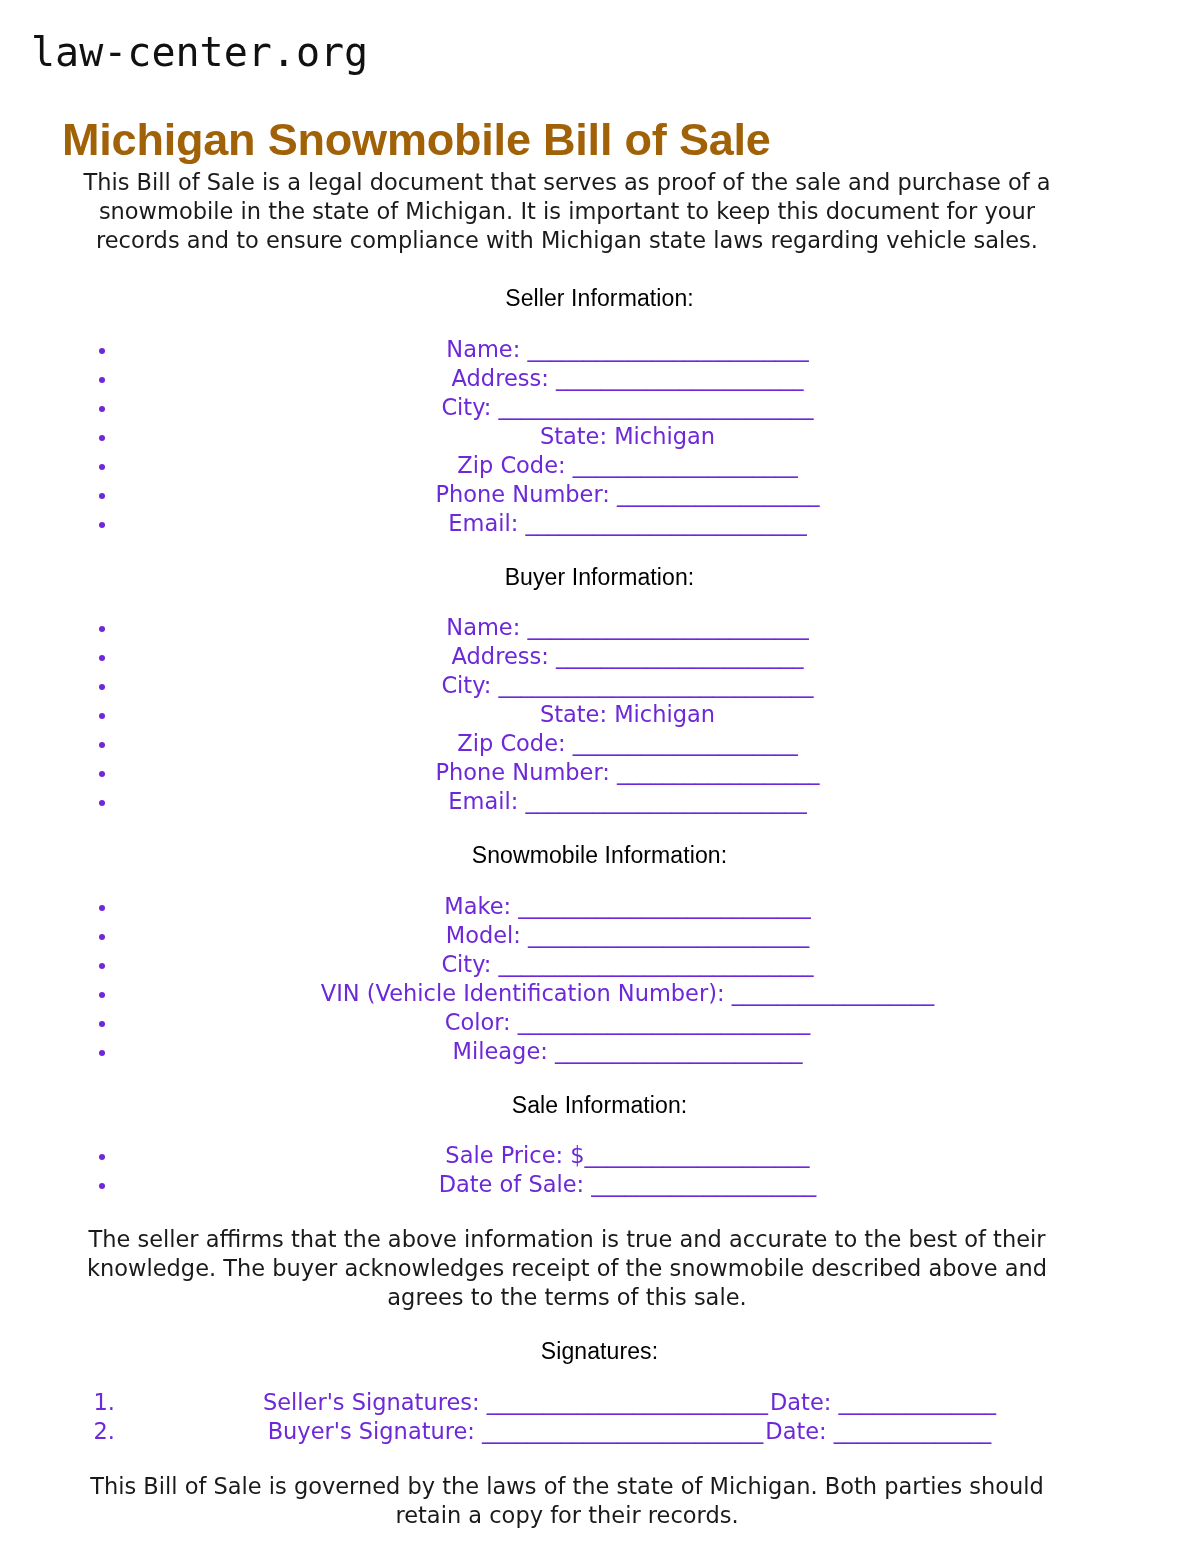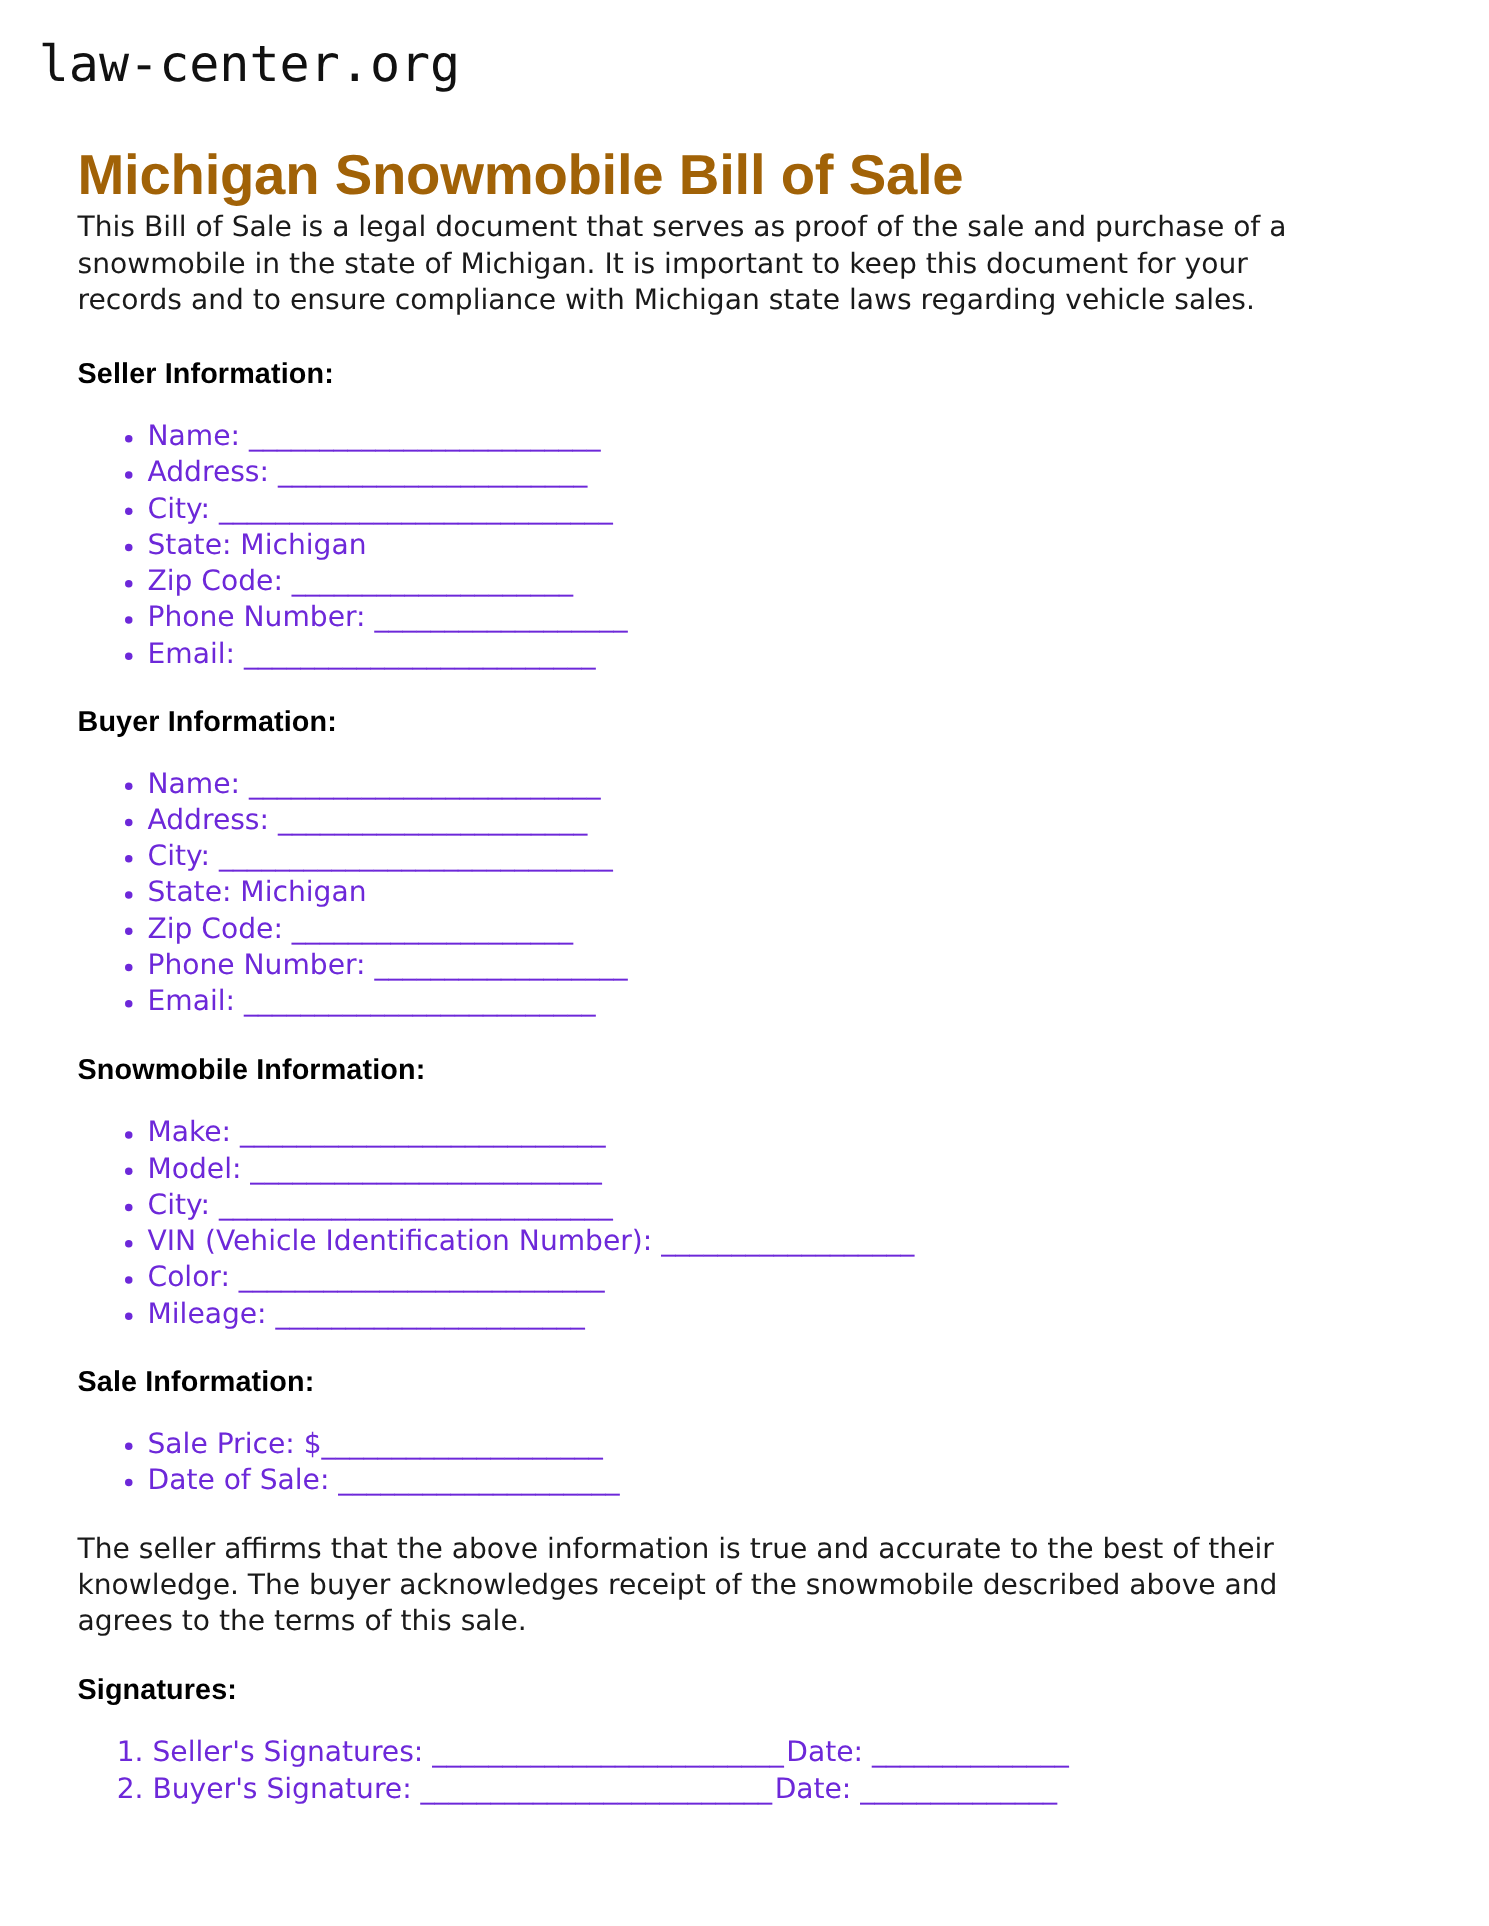--- a/index.html
+++ b/index.html
@@ -14,20 +14,21 @@
     color: #000000;
     -webkit-font-smoothing: antialiased;
   }
   .page {
     position: relative;
     width: 1191px;
     height: 1541px;
     box-sizing: border-box;
     padding: 0;
     overflow: hidden;
+    text-align: center;
   }
 
   
   .site-name {
     position: absolute;
     left: 31px;
     top: 32px;
     font-family: "DejaVu Sans Mono", monospace;
     font-size: 40px;
     font-weight: 400;
@@ -62,21 +63,21 @@
     font-size: 22.5px;
     line-height: 29px;
     color: #1a1a1a;
     font-family: "DejaVu Sans", sans-serif;
     max-width: 1010px;
   }
 
   h2.section {
     font-family: "Liberation Sans", sans-serif;
     font-size: 23px;
-    font-weight: bold;
+    font-weight: normal;
     margin: 0;
     padding: 0;
     line-height: 1.2;
     color: #000000;
     letter-spacing: 0.1px;
   }
 
   ul.fields, ol.sigs {
     margin: 0;
     padding: 0 0 0 56px;
@@ -167,15 +168,16 @@
     <ol class="sigs">
       <li>
         <span>Seller's Signatures: _________________________</span><span class="sig-date">Date: ______________</span>
       </li>
       <li>
         <span>Buyer's Signature: _________________________</span><span class="sig-date">Date: ______________</span>
       </li>
     </ol>
 
     <div class="spacer-md"></div>
+    <p class="para">This Bill of Sale is governed by the laws of the state of Michigan. Both parties should retain a copy for their records.</p>
 
   </div>
 </div>
 
 </body></html>

